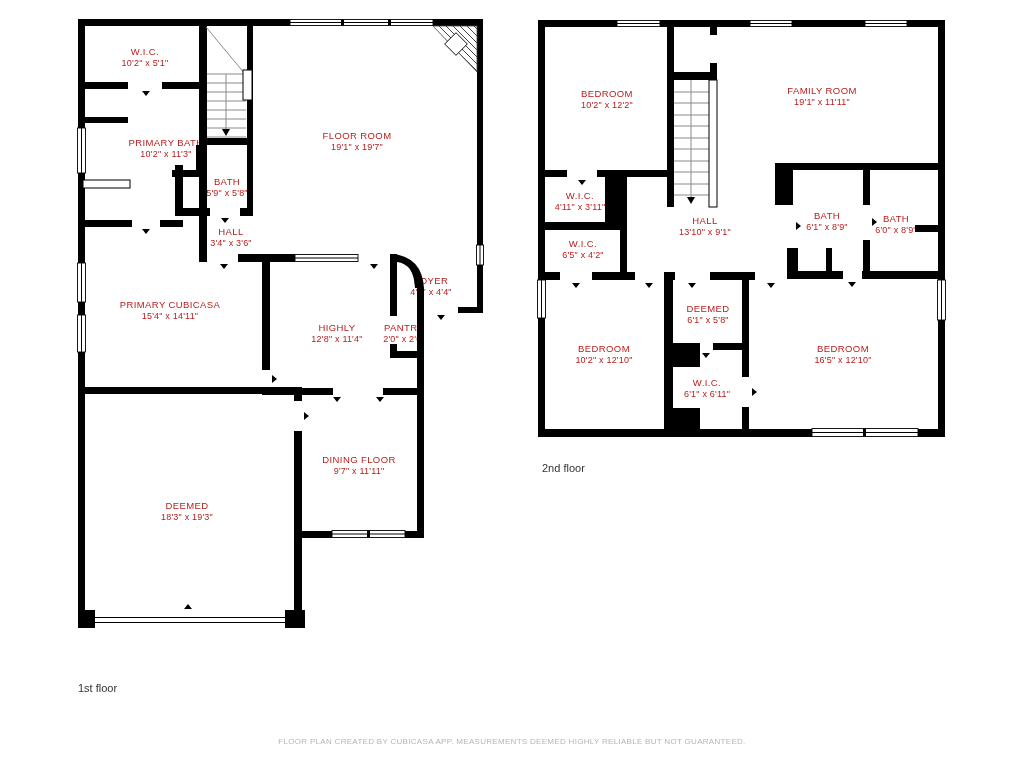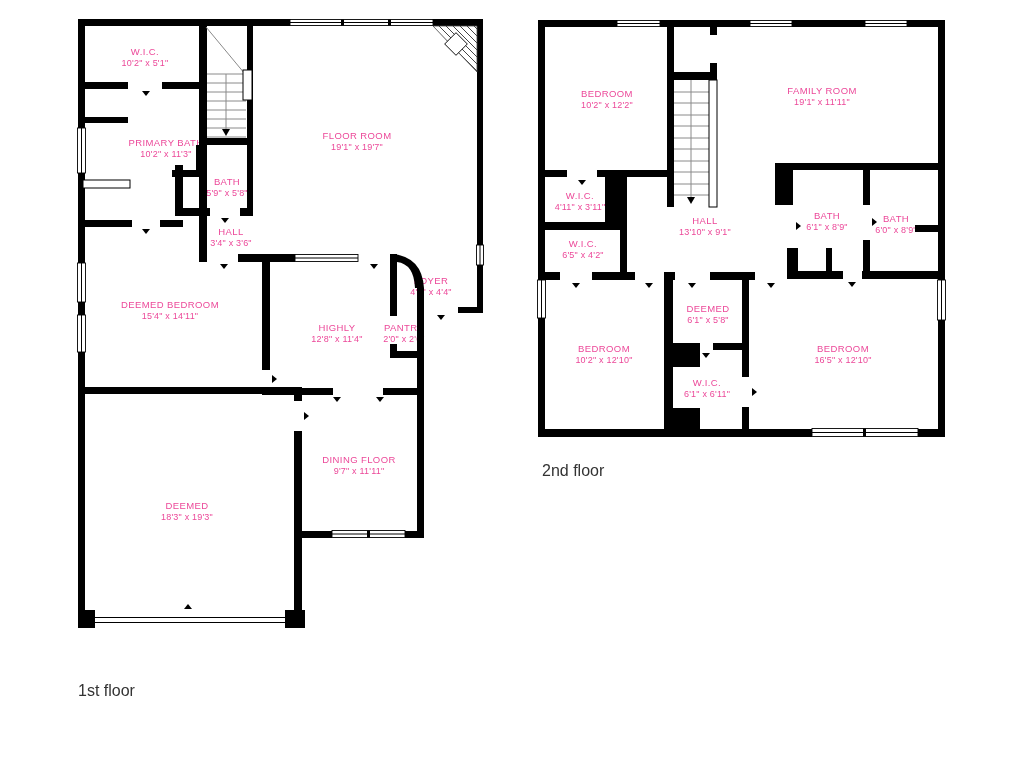--- a/index.html
+++ b/index.html
@@ -1,24 +1,24 @@
 <!DOCTYPE html>
 <html><head>
 <meta charset="utf-8">
 <style>
   html,body{margin:0;padding:0;background:#fff;}
   .canvas{position:relative;width:1024px;height:768px;background:#ffffff;overflow:hidden;
           font-family:"Liberation Sans",sans-serif;}
   .labels{position:absolute;inset:0;z-index:1;}
   .plan-svg{position:absolute;left:0;top:0;z-index:2;pointer-events:none;}
   .room-label{position:absolute;transform:translate(-50%,-50%);display:flex;flex-direction:column;
-              align-items:center;text-align:center;white-space:nowrap;color:#ec4899;line-height:1.25;}
+              align-items:center;text-align:center;white-space:nowrap;color:#b91c1c;line-height:1.25;}
   .room-name{font-size:9.5px;letter-spacing:.4px;}
   .room-dims{font-size:9px;letter-spacing:.2px;}
-  .floor-caption{position:absolute;z-index:3;font-size:16px;color:#333;}
+  .floor-caption{position:absolute;z-index:3;font-size:11px;color:#333;}
   .footer{position:absolute;left:0;right:0;top:737px;text-align:center;z-index:3;
           font-size:8px;letter-spacing:.3px;color:#b5b5b5;}
   .w{fill:#000;}
   .win{fill:#fff;stroke:#000;stroke-width:.9;}
   .thin{stroke:#000;stroke-width:1;fill:none;}
   .stair{stroke:#8a8a8a;stroke-width:1;fill:none;}
   .railbox{fill:#fff;stroke:#000;stroke-width:1;}
   .tick{fill:#000;}
 </style>
 </head>
@@ -42,21 +42,21 @@
     </div>
     <div class="room-label" style="left:231px;top:238px">
       <span class="room-name">HALL</span>
       <span class="room-dims">3'4" x 3'6"</span>
     </div>
     <div class="room-label" style="left:357px;top:142px">
       <span class="room-name">FLOOR ROOM</span>
       <span class="room-dims">19'1" x 19'7"</span>
     </div>
     <div class="room-label" style="left:170px;top:311px">
-      <span class="room-name">DEEMED BEDROOM</span>
+      <span class="room-name">PRIMARY CUBICASA</span>
       <span class="room-dims">15'4" x 14'11"</span>
     </div>
     <div class="room-label" style="left:337px;top:334px">
       <span class="room-name">HIGHLY</span>
       <span class="room-dims">12'8" x 11'4"</span>
     </div>
     <div class="room-label" style="left:404px;top:334px">
       <span class="room-name">PANTRY</span>
       <span class="room-dims">2'0" x 2'0"</span>
     </div>
@@ -319,13 +319,14 @@
         <polygon class="tick" points="872,218 872,226 877,222"></polygon>
         <polygon class="tick" points="848,282 856,282 852,287"></polygon>
         <polygon class="tick" points="702,353 710,353 706,358"></polygon>
         <polygon class="tick" points="752,388 752,396 757,392"></polygon>
       </g>
     </g>
   </svg>
 
   <div class="floor-caption" style="left:78px;top:682px">1st floor</div>
   <div class="floor-caption" style="left:542px;top:462px">2nd floor</div>
+  <div class="footer">FLOOR PLAN CREATED BY CUBICASA APP. MEASUREMENTS DEEMED HIGHLY RELIABLE BUT NOT GUARANTEED.</div>
 </div>
 
 </body></html>

